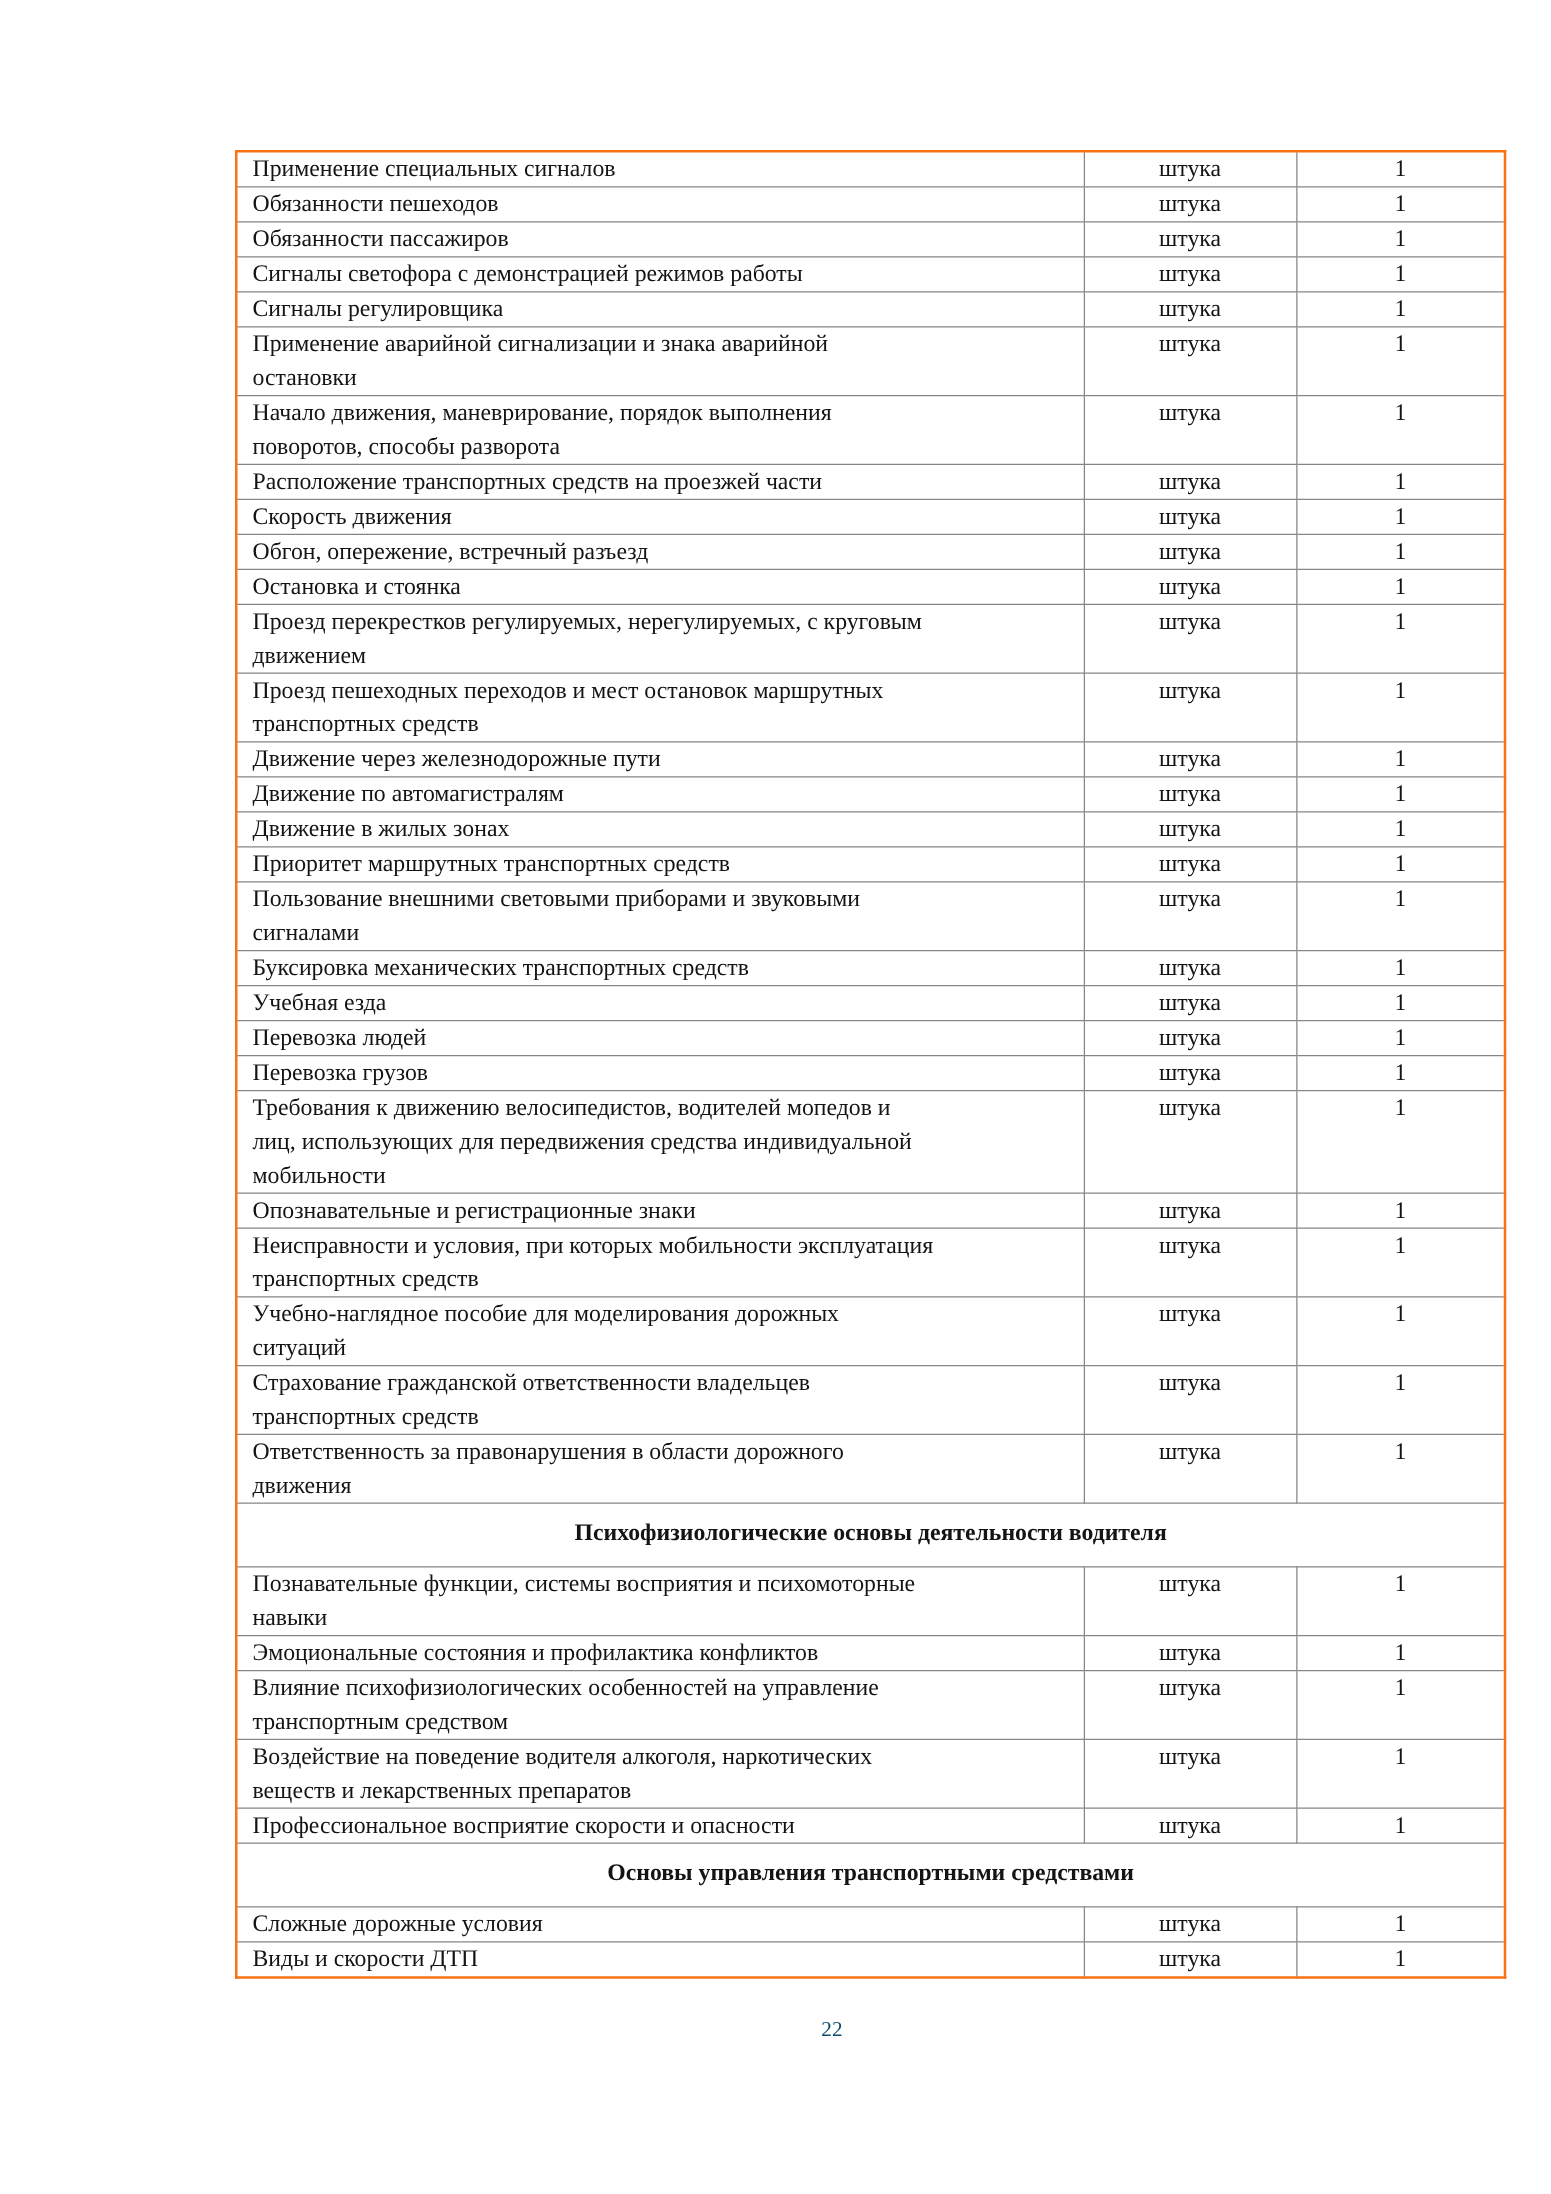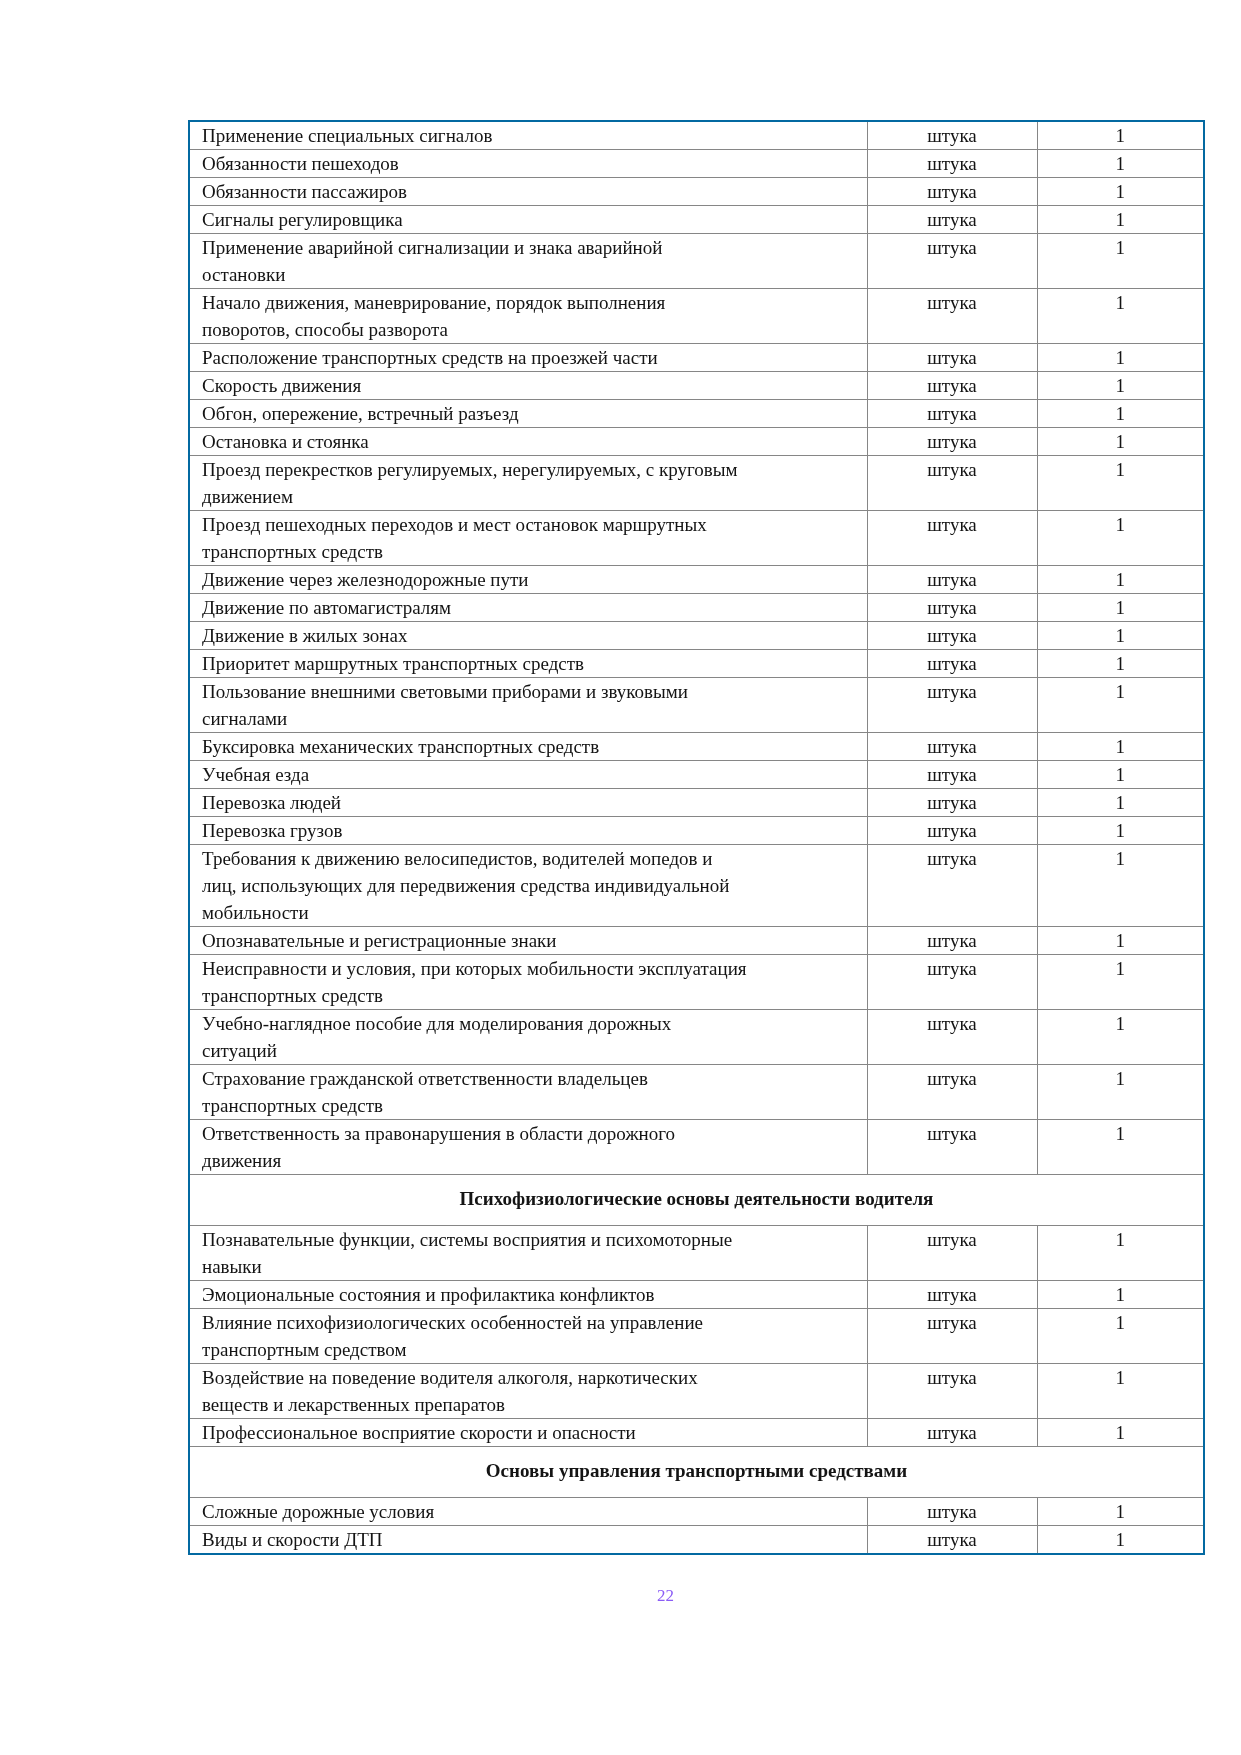--- a/index.html
+++ b/index.html
@@ -18,21 +18,21 @@
     height: 1755px;
     background: #ffffff;
   }
   table.equipment-table {
     border-collapse: collapse;
     table-layout: fixed;
     width: 1015px;
     margin: 120px 0 0 188px;
     font-size: 19px;
     line-height: 27px;
-    border: 2px solid #0369a1;
+    border: 2px solid #f97316;
   }
   col.c-topic { width: 678px; }
   col.c-unit  { width: 170px; }
   col.c-qty   { width: 167px; }
   td {
     border: 1.5px solid #868686;
     vertical-align: top;
     padding: 0;
   }
   td.topic-cell {
@@ -51,21 +51,21 @@
     white-space: normal;
   }
   .page-number-wrap {
     width: 1015px;
     margin: 31px 0 0 158px;
     text-align: center;
   }
   .page-number {
     font-size: 17px;
     line-height: 20px;
-    color: #8b5cf6;
+    color: #0c4a6e;
   }
 </style>
 </head>
 <body>
 
 <div class="page">
 
   <table class="equipment-table">
     <colgroup>
       <col class="c-topic">
@@ -82,20 +82,25 @@
           <td class="topic-cell">Обязанности пешеходов</td>
           <td class="unit-cell">штука</td>
           <td class="qty-cell">1</td>
         </tr>
         <tr>
           <td class="topic-cell">Обязанности пассажиров</td>
           <td class="unit-cell">штука</td>
           <td class="qty-cell">1</td>
         </tr>
         <tr>
+          <td class="topic-cell">Сигналы светофора с демонстрацией режимов работы</td>
+          <td class="unit-cell">штука</td>
+          <td class="qty-cell">1</td>
+        </tr>
+        <tr>
           <td class="topic-cell">Сигналы регулировщика</td>
           <td class="unit-cell">штука</td>
           <td class="qty-cell">1</td>
         </tr>
         <tr>
           <td class="topic-cell">Применение аварийной сигнализации и знака аварийной
 остановки</td>
           <td class="unit-cell">штука</td>
           <td class="qty-cell">1</td>
         </tr>

